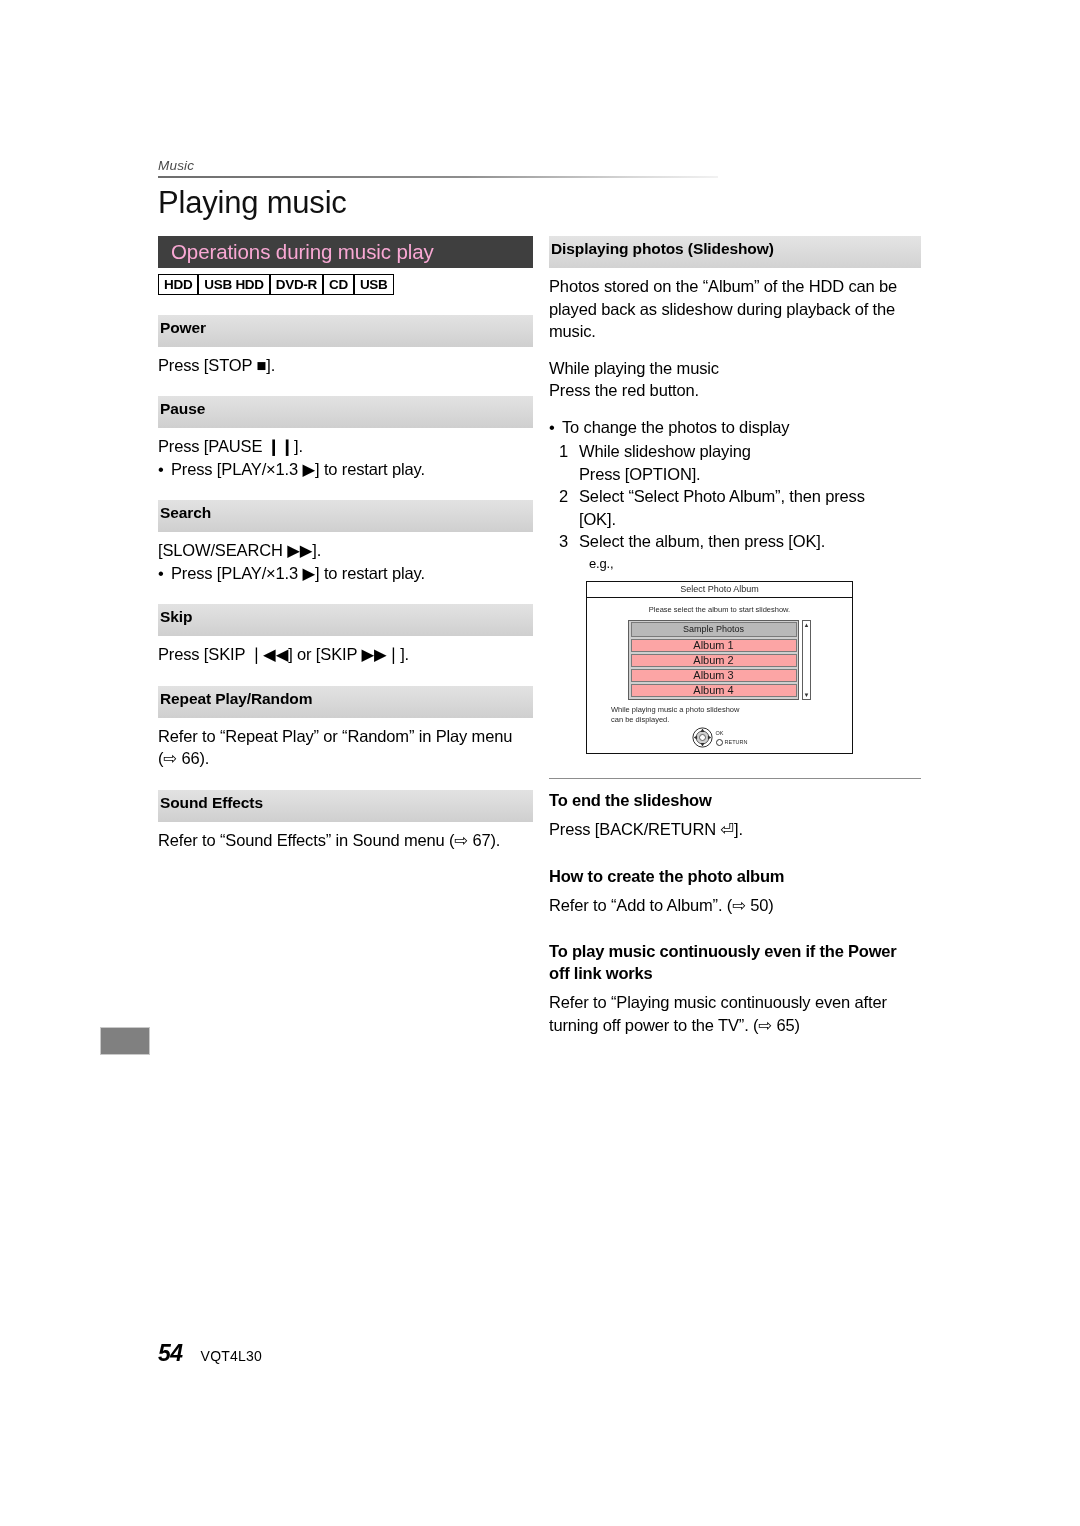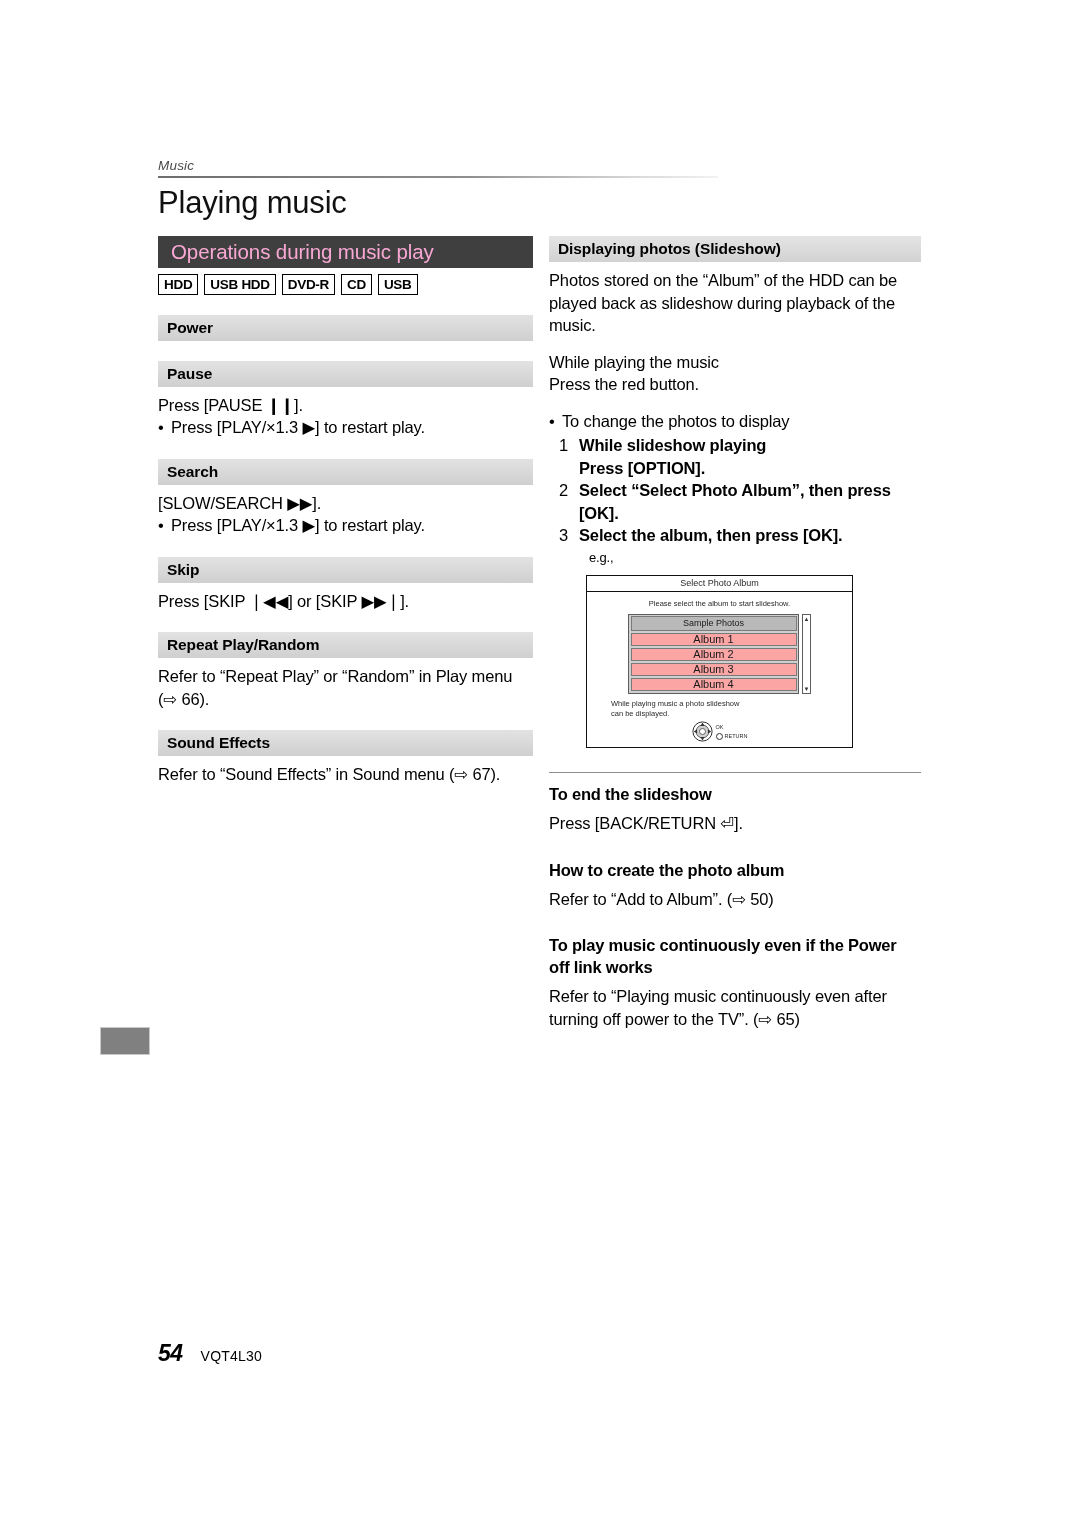--- a/index.html
+++ b/index.html
@@ -77,43 +77,42 @@
     height: 32px;
     padding: 0 0 0 13px;
     letter-spacing: -.1px;
     box-sizing: border-box;
   }
 
   
   .badges {
     margin-top: 6px;
     display: flex;
-    gap: 6px;
     align-items: flex-end;
   }
   .badge {
     border: 1.6px solid #000;
     font-size: 13.5px;
     font-weight: bold;
     line-height: 15px;
     padding: 1.5px 5px 2px 5px;
     letter-spacing: -.3px;
     background: #fff;
     white-space: nowrap;
   }
 
   
   .sechead {
     margin-top: 20px;
-    height: 26px;
+    height: 32px;
     background: linear-gradient(to bottom, #e2e2e2 0%, #dadada 45%, #cfcfcf 100%);
     font-size: 15.5px;
     font-weight: bold;
     line-height: 26px;
-    padding-left: 9px;
+    padding-left: 2px;
     box-sizing: border-box;
     letter-spacing: -.1px;
   }
   .sechead.gray-right {
     background: linear-gradient(to bottom, #e4e4e4 0%, #dcdcdc 45%, #d2d2d2 100%);
   }
 
   .body-text {
     font-size: 16.5px;
     line-height: 22.5px;
@@ -144,21 +143,21 @@
     display: flex;
     font-size: 16.5px;
     line-height: 22.5px;
     letter-spacing: -.15px;
   }
   .step-num {
     flex: 0 0 30px;
     padding-left: 10px;
     box-sizing: border-box;
   }
-  .step-body { flex: 1 1 auto; font-weight: bold; }
+  .step-body { flex: 1 1 auto; }
 
   .eg {
     font-size: 13px;
     line-height: 18px;
     margin-top: 2px;
     padding-left: 40px;
   }
 
   
   .hr-rule {
@@ -329,20 +328,23 @@
 
     <div class="badges">
       <span class="badge">HDD</span>
       <span class="badge">USB HDD</span>
       <span class="badge">DVD-R</span>
       <span class="badge">CD</span>
       <span class="badge">USB</span>
     </div>
 
     <div class="sechead">Power</div>
+    <div class="body-text">
+      <p>Press [STOP ■].</p>
+    </div>
 
     <div class="sechead">Pause</div>
     <div class="body-text">
       <p>Press [PAUSE ❙❙].</p>
       <div class="bullet-line">
         <span class="bullet-dot">•</span>
         <span>Press [PLAY/×1.3 ▶] to restart play.</span>
       </div>
     </div>
 

